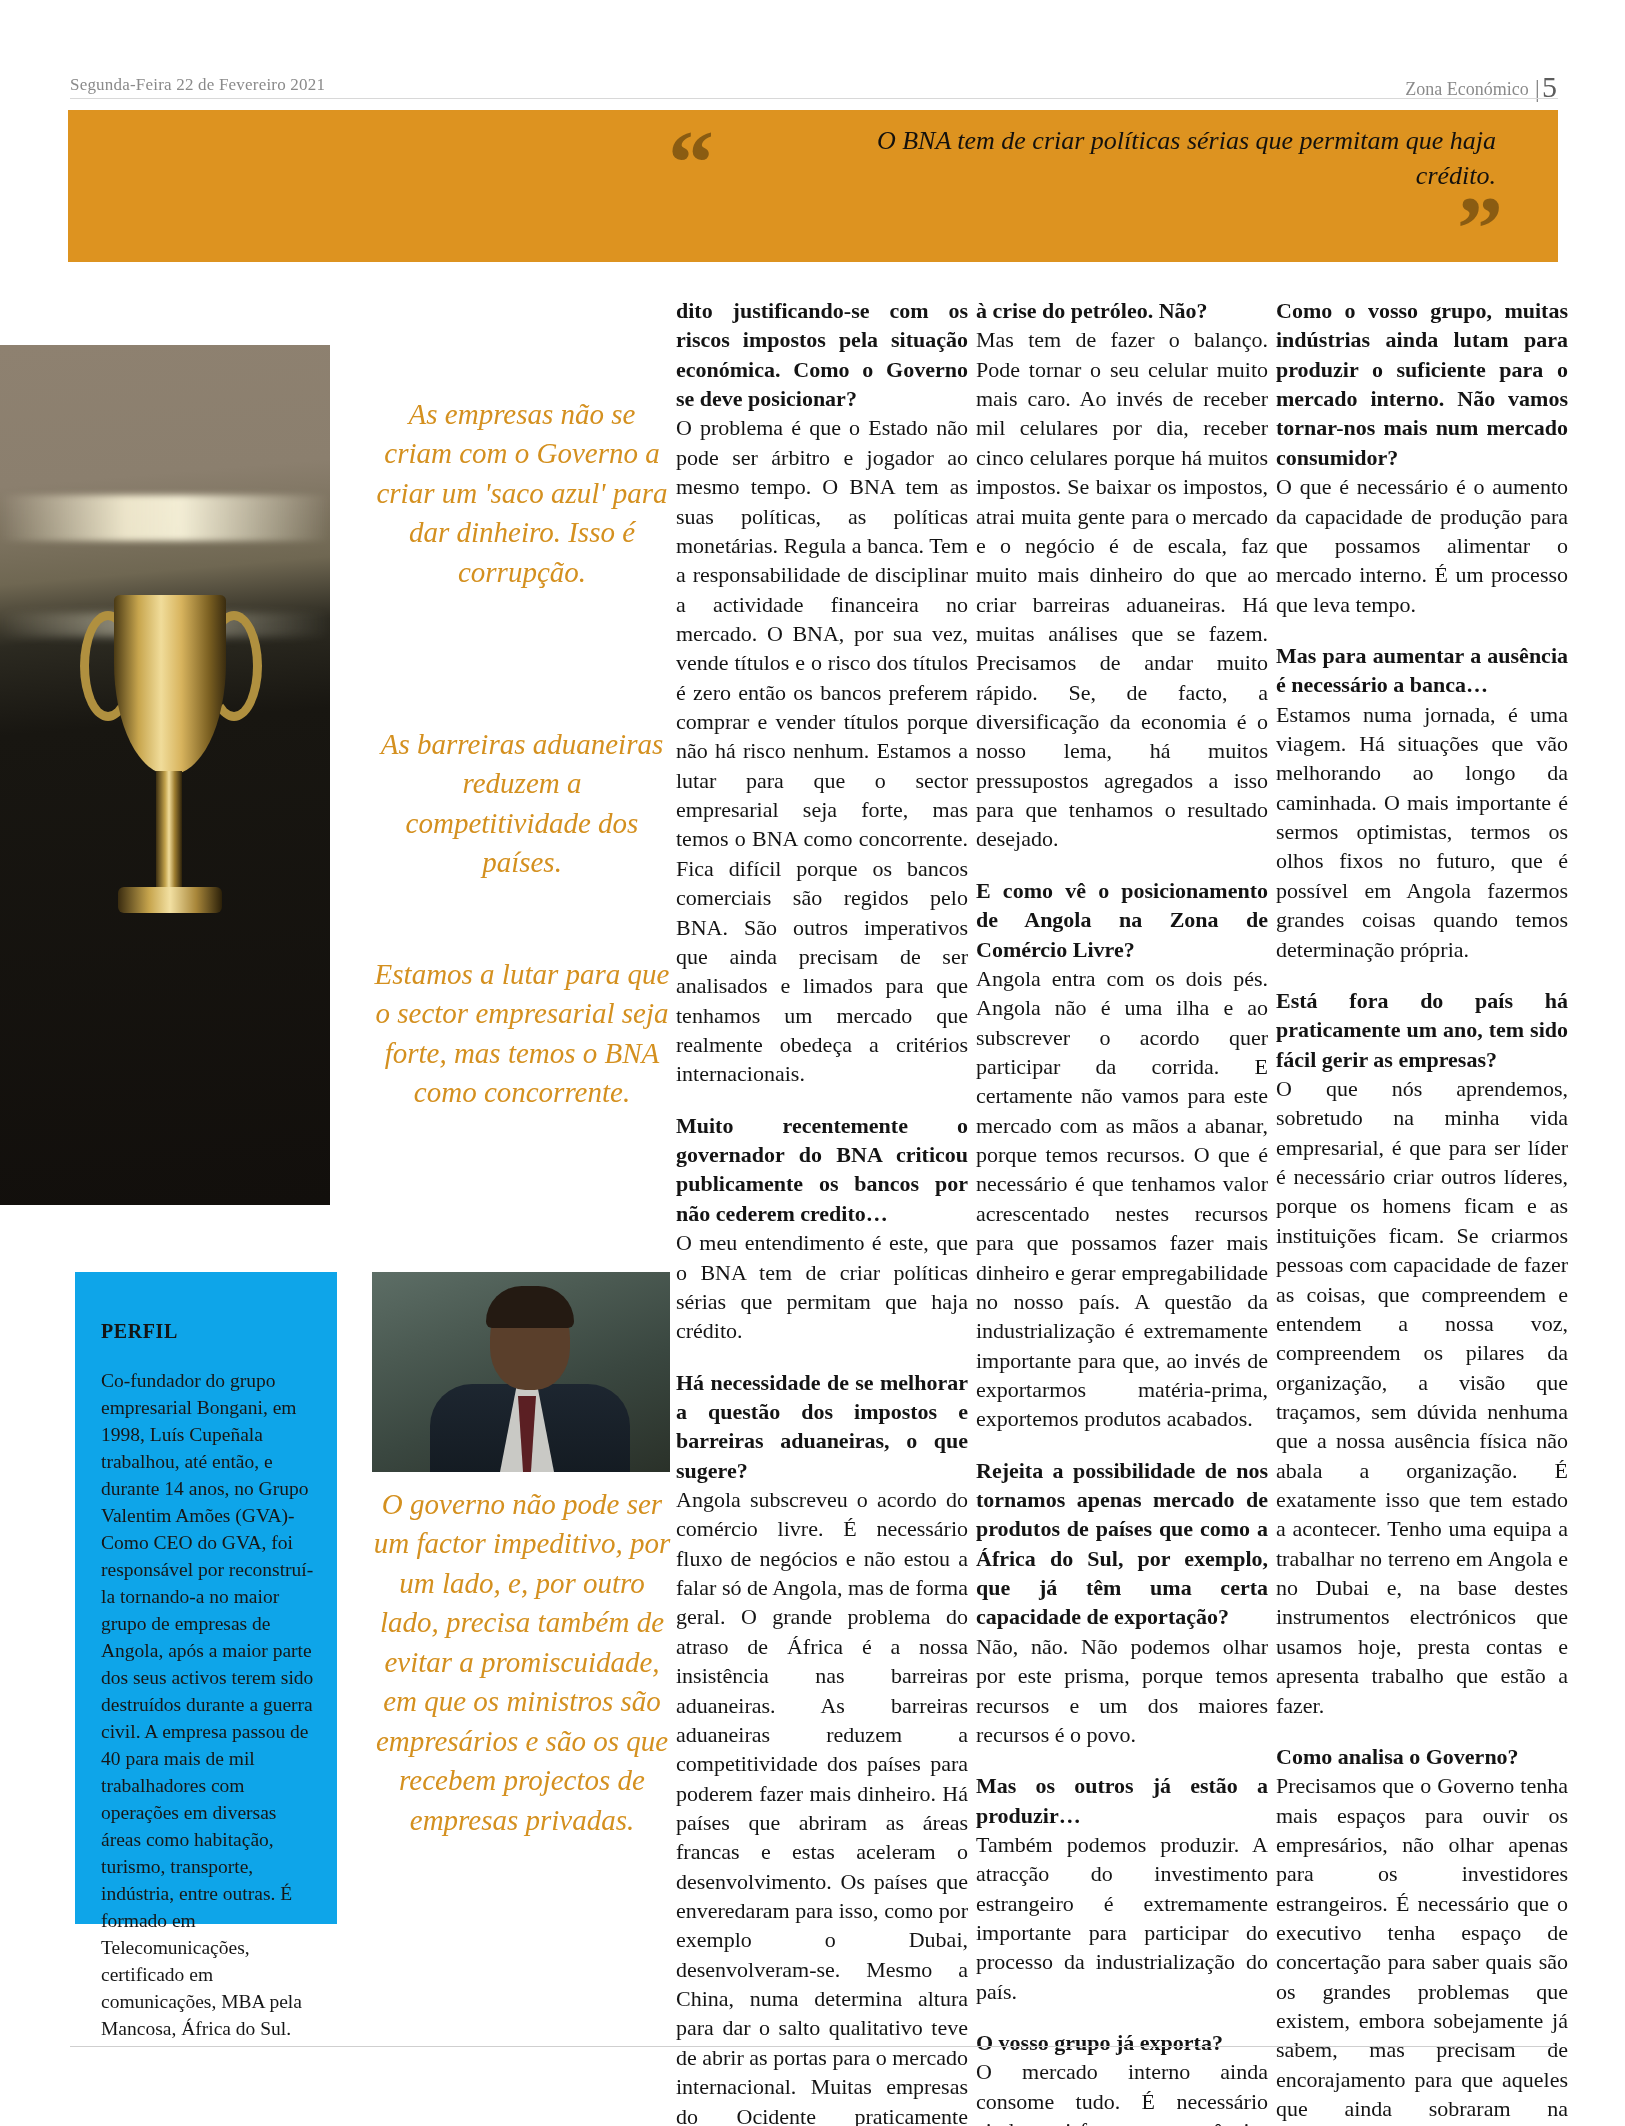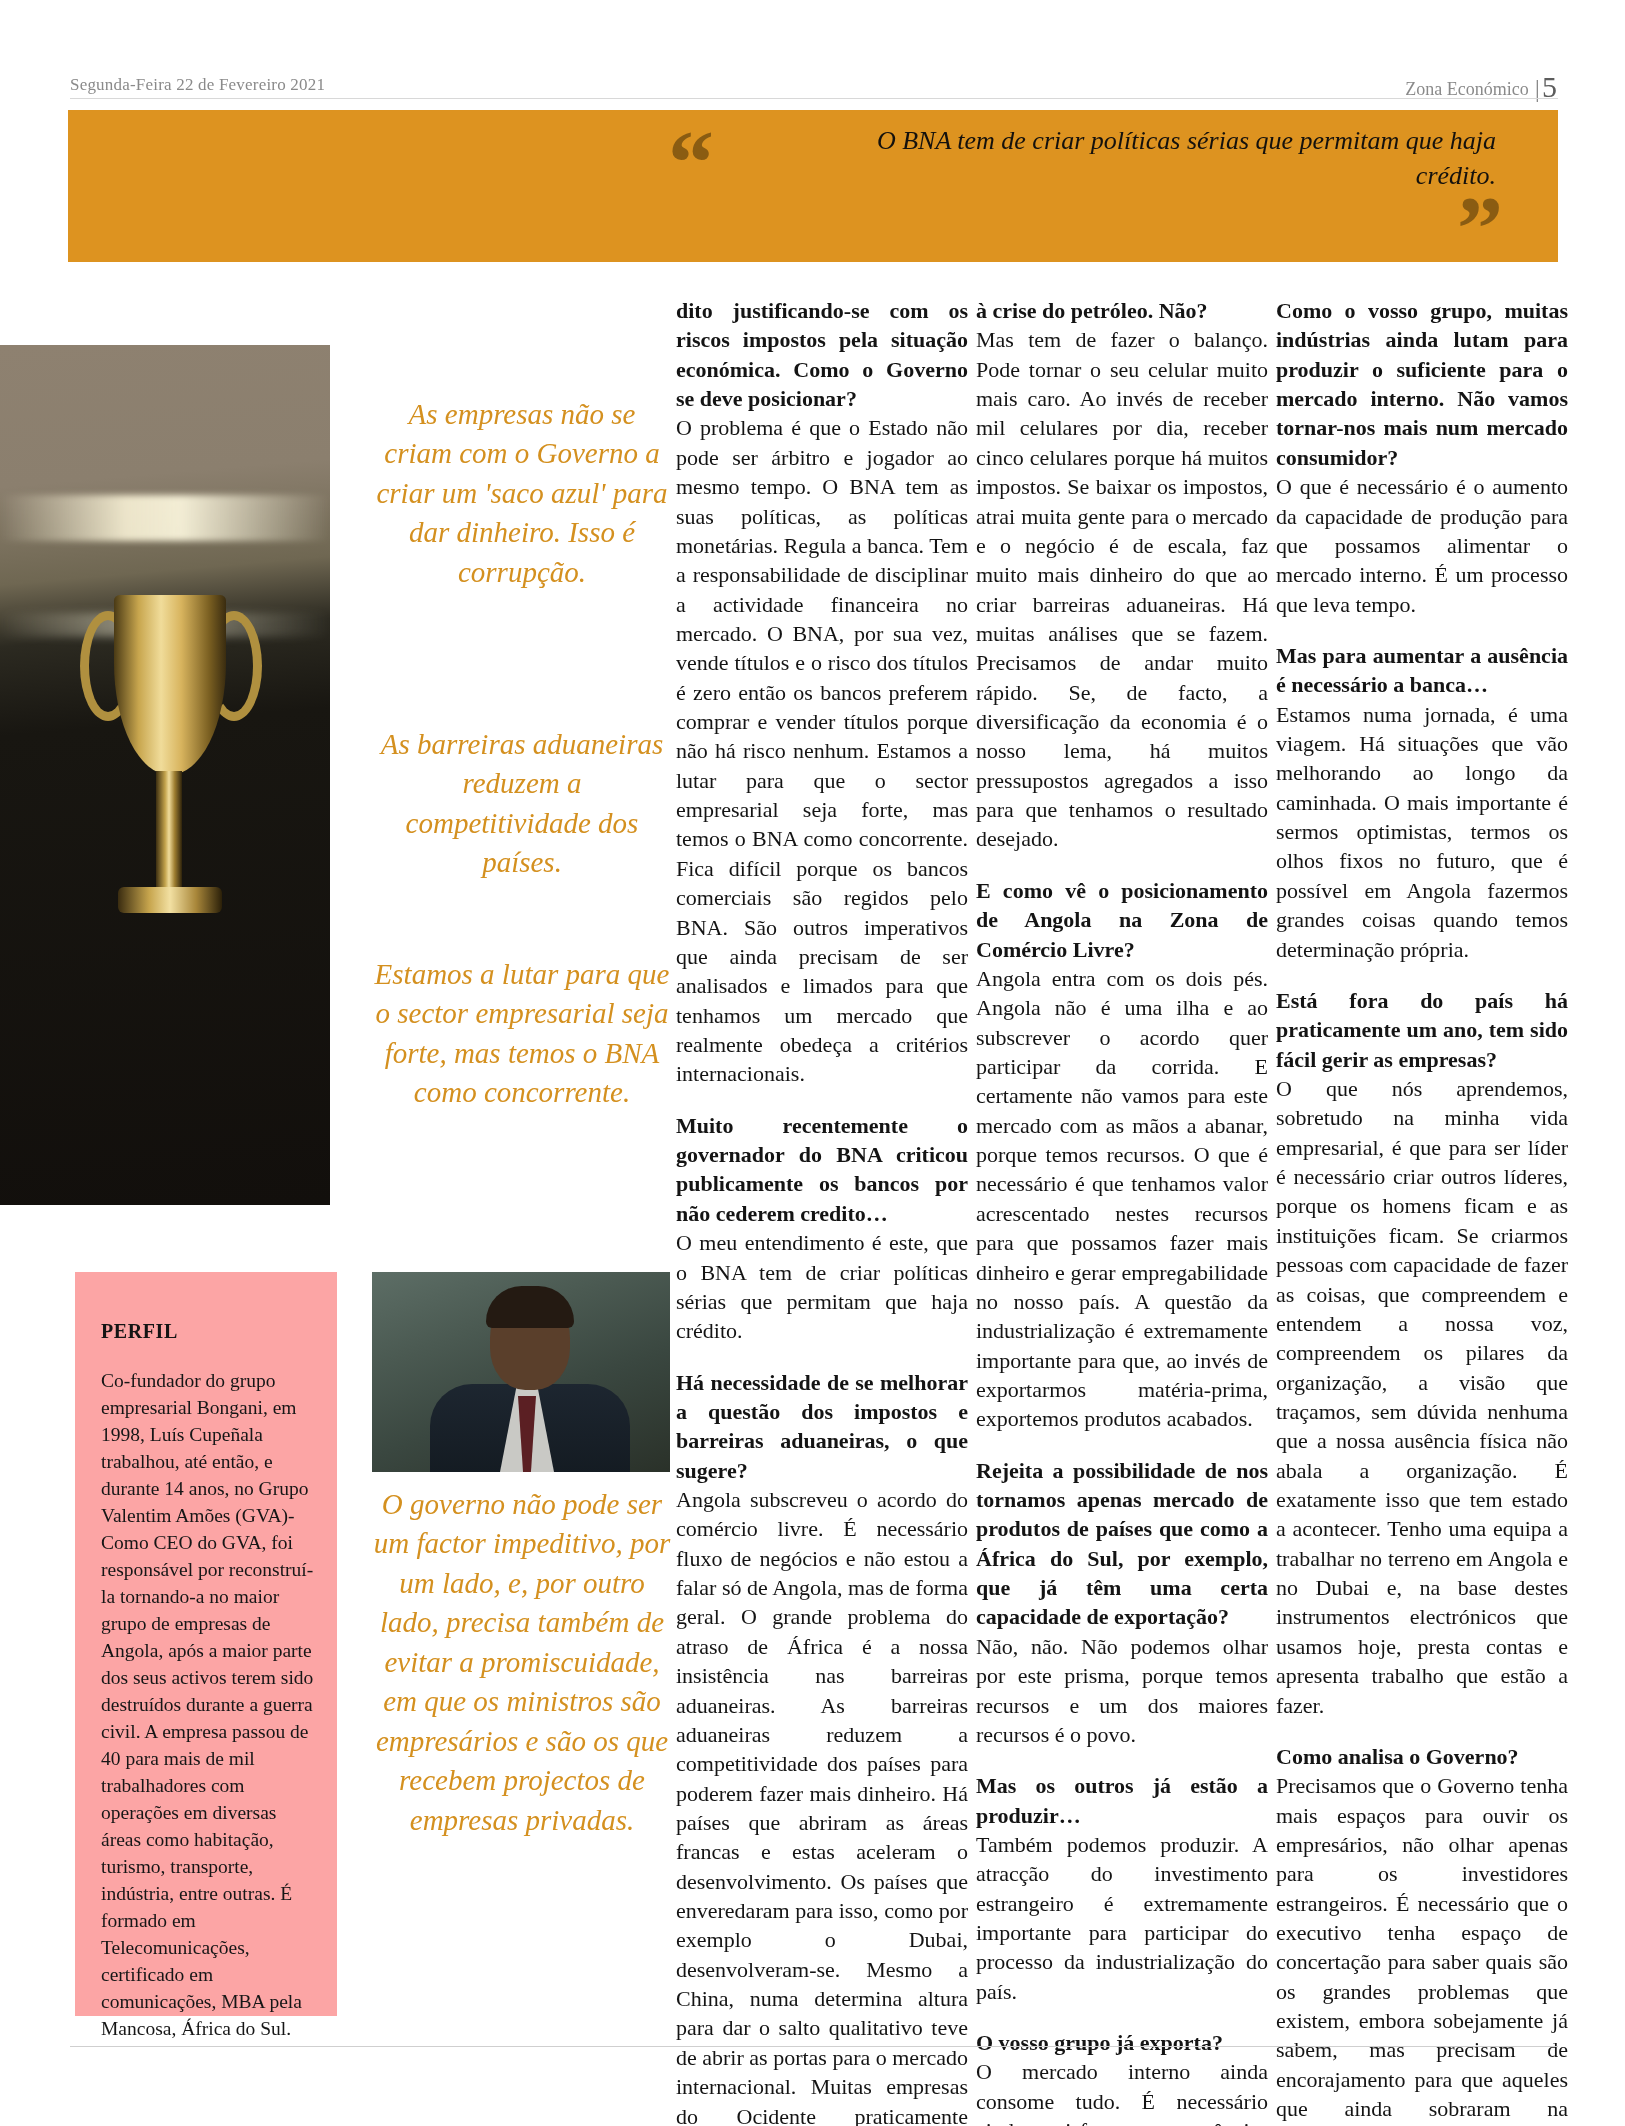--- a/index.html
+++ b/index.html
@@ -114,22 +114,22 @@
     font-size:29px;
     line-height:1.36;
   }
   #quote1{ top:395px; }
   #quote2{ top:725px; }
   #quote3{ top:955px; }
   #quote4{ top:1485px; }
 
   
   .perfil{
-    position:absolute; left:75px; top:1272px; width:262px; height:744px;
-    background:#fca5a5;
+    position:absolute; left:75px; top:1272px; width:262px; height:652px;
+    background:#0ea5e9;
   }
   .perfil-title{
     position:absolute; left:26px; top:48px;
     font-weight:bold; font-size:20px; letter-spacing:.6px;
     color:#141414;
     font-family:"Liberation Serif", serif;
   }
   .perfil-body{
     position:absolute; left:26px; top:95px; width:214px;
     font-size:19.5px; line-height:1.385;

